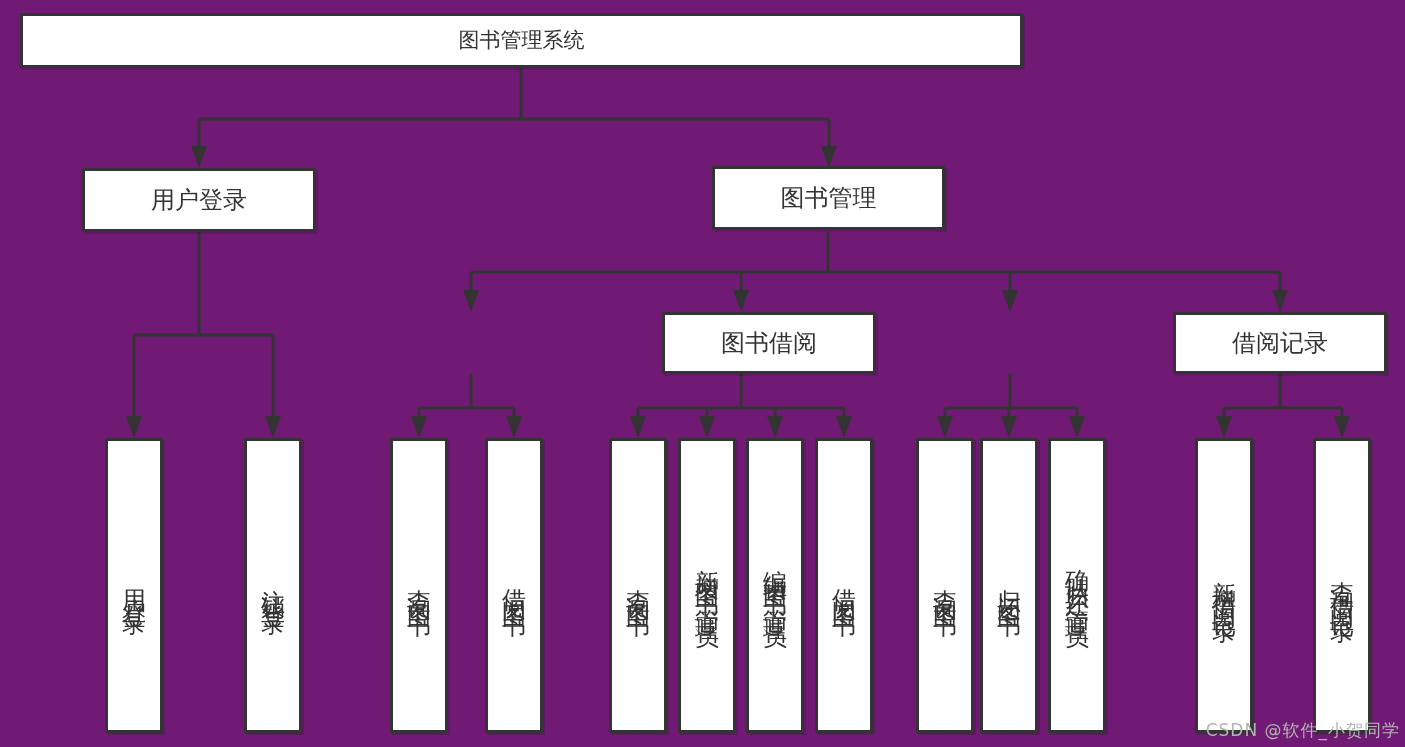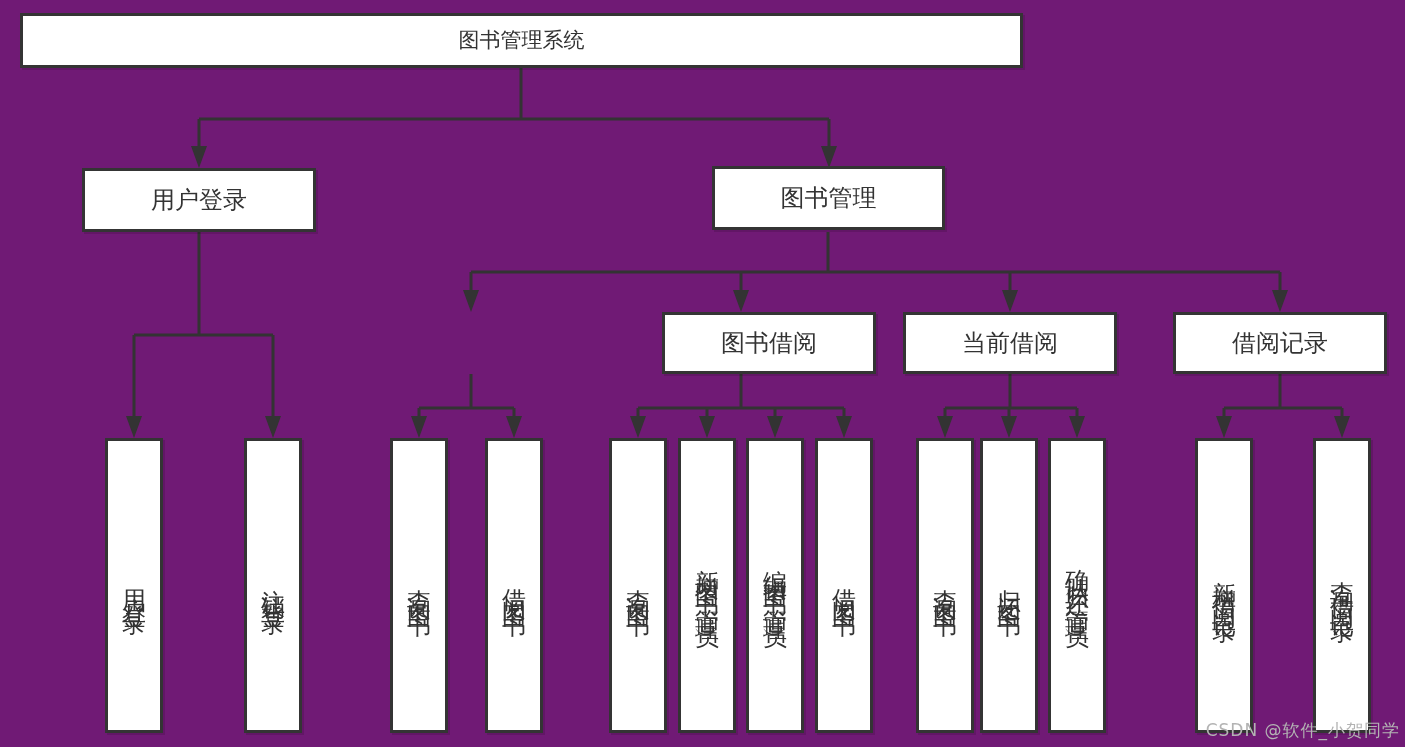--- a/index.html
+++ b/index.html
@@ -90,21 +90,20 @@
       <polygon points="1334,416 1350,416 1342,438"></polygon>
     </g>
   </svg>
 
   <div class="box root-box" style="left:20px; top:13px; width:1003px; height:55px;">图书管理系统</div>
 
   <div class="box" style="left:82px; top:168px; width:234px; height:64px;">用户登录</div>
   <div class="box" style="left:712px; top:166px; width:233px; height:64px;">图书管理</div>
 
   <div class="box" style="left:634px; top:312px; width:214px; height:62px;margin-left:28px;">图书借阅</div>
-  <div class="box" style="left:903px; top:312px; width:214px; height:62px;">当前借阅</div>
   <div class="box" style="left:1173px; top:312px; width:214px; height:62px;">借阅记录</div>
 
   <div class="box vbox" style="left:105px; top:438px; width:58px; height:295px;">用户登录</div>
   <div class="box vbox" style="left:244px; top:438px; width:58px; height:295px;">注销登录</div>
 
   <div class="box vbox" style="left:390px; top:438px; width:58px; height:295px;">查询图书</div>
   <div class="box vbox" style="left:485px; top:438px; width:58px; height:295px;">借阅图书</div>
 
   <div class="box vbox" style="left:609px; top:438px; width:58px; height:295px;">查询图书</div>
   <div class="box vbox" style="left:678px; top:438px; width:58px; height:295px;">新增图书（管理员）</div>

